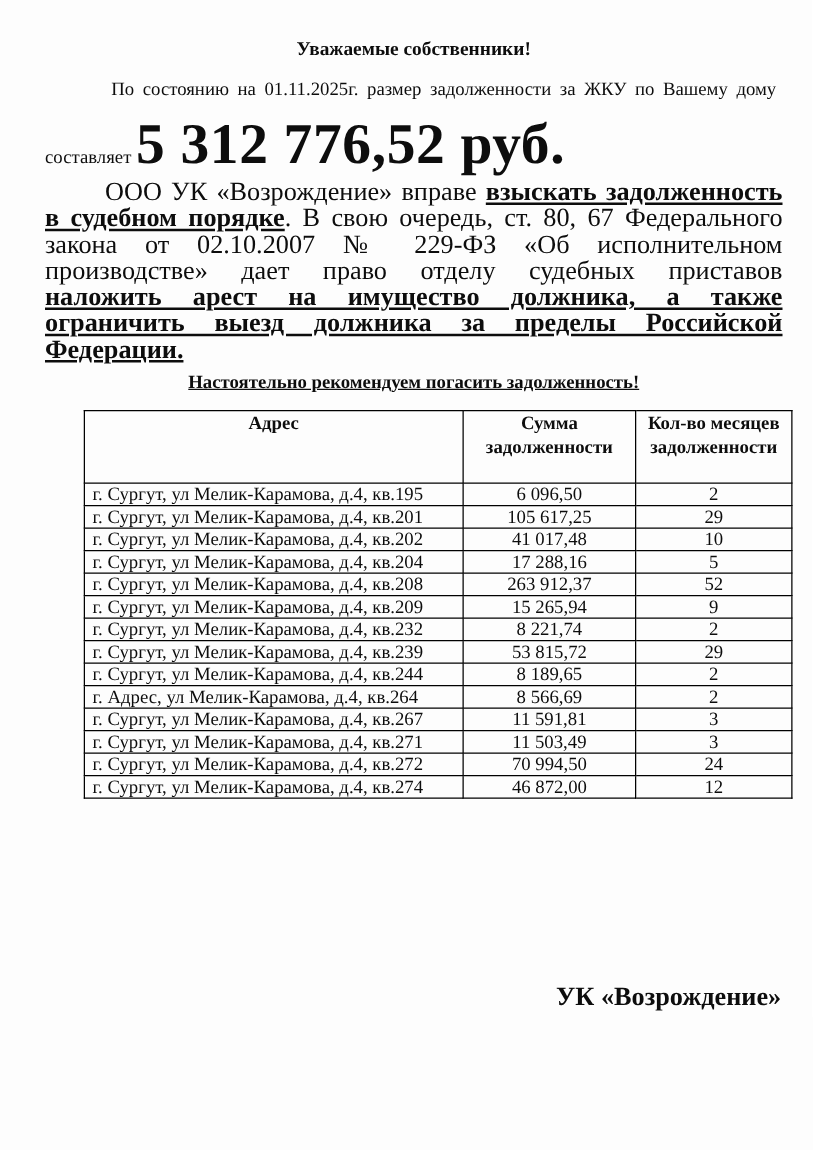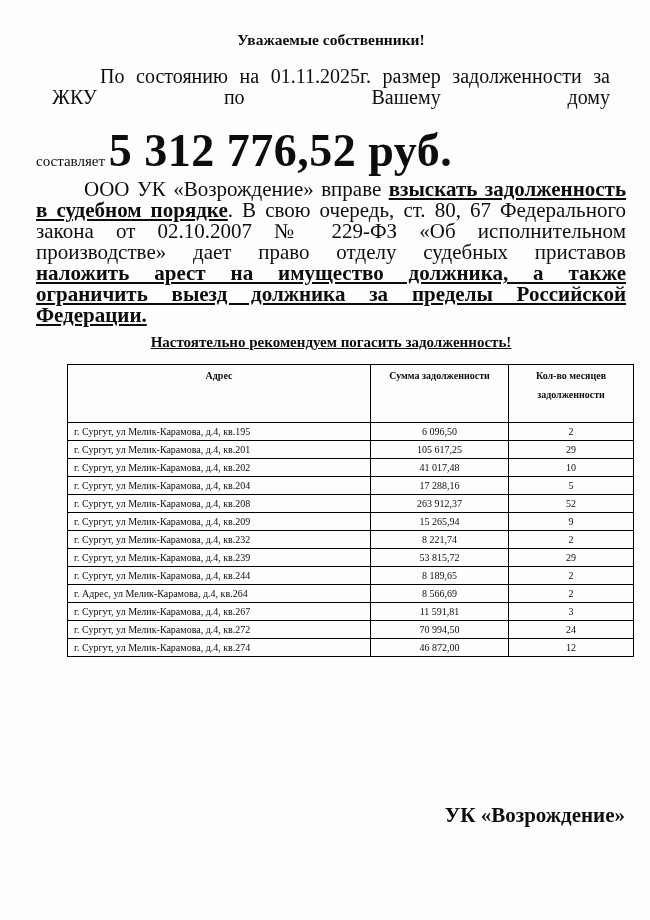--- a/index.html
+++ b/index.html
@@ -19,22 +19,22 @@
     overflow: hidden;
   }
   .doc-title {
     margin: 0 0 12px 0;
     text-align: center;
     font-size: 15.5px;
     font-weight: bold;
     line-height: 20px;
   }
   .intro {
-    margin: 16px;
-    font-size: 20px;
+    margin: 5px;
+    font-size: 15px;
     line-height: 21px;
     text-indent: 48px;
     text-align: justify;
     text-align-last: justify;
     word-spacing: 2px;
   }
   .amount-line {
     margin: 1px 0 2px 0;
     white-space: nowrap;
   }
@@ -65,21 +65,21 @@
     line-height: 17px;
   }
   .debt-table {
     margin: 13px 0 0 31px;
     width: 543px;
     border-collapse: collapse;
     table-layout: fixed;
   }
   .debt-table th, .debt-table td {
     border: 1px solid #000;
-    font-size: 10px;
+    font-size: 15px;
     color: #0d0d0d;
   }
   .debt-table th {
     font-weight: bold;
     text-align: center;
     vertical-align: top;
     line-height: 19px;
     padding: 1px 2px;
     height: 58px;
     box-sizing: border-box;
@@ -186,20 +186,25 @@
         <td class="addr">г. Адрес, ул Мелик-Карамова, д.4, кв.264</td>
         <td class="num">8 566,69</td>
         <td class="num">2</td>
       </tr>
         <tr>
         <td class="addr">г. Сургут, ул Мелик-Карамова, д.4, кв.267</td>
         <td class="num">11 591,81</td>
         <td class="num">3</td>
       </tr>
         <tr>
+        <td class="addr">г. Сургут, ул Мелик-Карамова, д.4, кв.271</td>
+        <td class="num">11 503,49</td>
+        <td class="num">3</td>
+      </tr>
+        <tr>
         <td class="addr">г. Сургут, ул Мелик-Карамова, д.4, кв.272</td>
         <td class="num">70 994,50</td>
         <td class="num">24</td>
       </tr>
         <tr>
         <td class="addr">г. Сургут, ул Мелик-Карамова, д.4, кв.274</td>
         <td class="num">46 872,00</td>
         <td class="num">12</td>
       </tr>
       </tbody>

